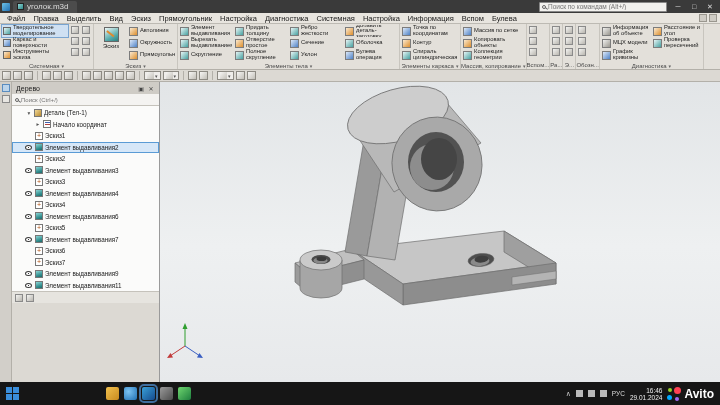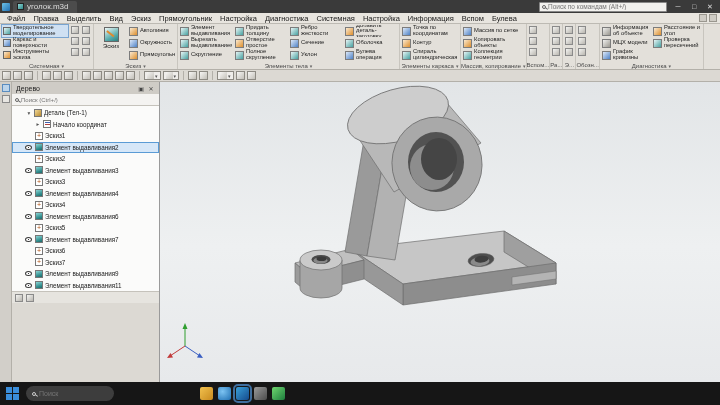--- a/index.html
+++ b/index.html
@@ -600,26 +600,42 @@
     </div>
   </div>
 
   <div class="taskbar">
     <div class="startbtn">
         <span></span>
         <span></span>
         <span></span>
         <span></span>
       </div>
-    <div class="tsearchpill">
-      <span class="mag"></span>
-      <input type="text" placeholder="Поиск" style="">
-    </div>
     <div class="tbicons">
       <span class="tic" style="background:linear-gradient(135deg,#f2c14e,#c88a1e)"></span>
       <span class="tic" style="background:radial-gradient(circle at 35% 35%,#7cc3f2,#1f6fb2)"></span>
       <span class="tic active" style="background:linear-gradient(135deg,#3aa0d8,#144a8c)"></span>
       <span class="tic" style="background:linear-gradient(135deg,#9a9a9a,#4c4c4c)"></span>
       <span class="tic" style="background:linear-gradient(135deg,#6fd66f,#1e7e3e)"></span>
     </div>
+    <div class="tray">
+      <span class="chev">∧</span>
+      <span class="trico"></span>
+      <span class="trico"></span>
+      <span class="trico"></span>
+      <span class="lang">РУС</span>
+      <div class="clock">
+        <div>16:46</div>
+        <div>29.01.2024</div>
+      </div>
+      <div class="avito">
+        <span class="alogo">
+            <i class="a1"></i>
+            <i class="a2"></i>
+            <i class="a3"></i>
+            <i class="a4"></i>
+          </span>
+        <span class="abrand">Avito</span>
+      </div>
+    </div>
   </div>
 
 </div>
 
 </body></html>

